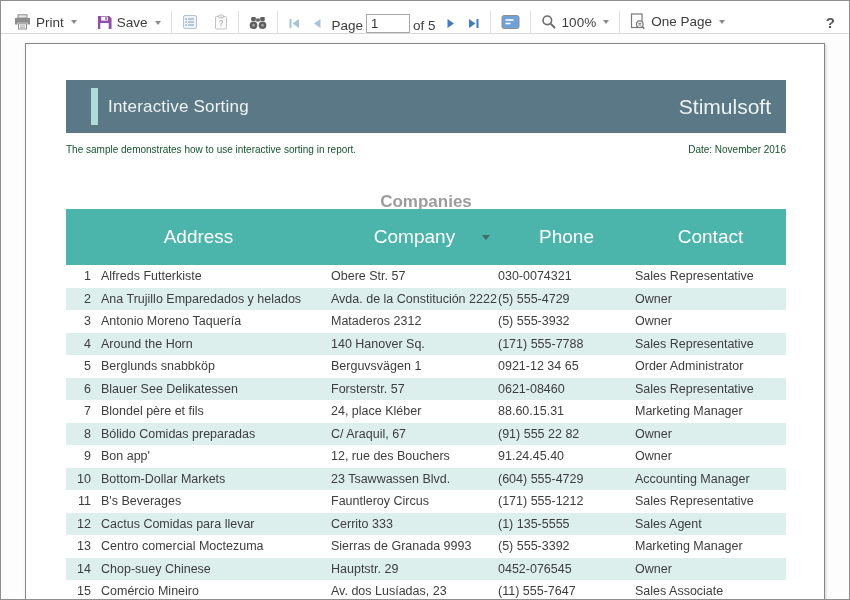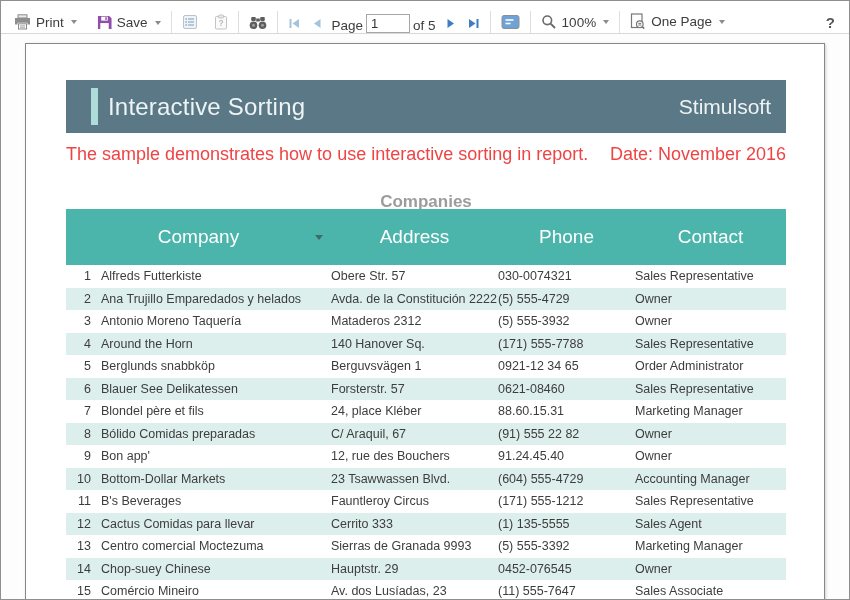--- a/index.html
+++ b/index.html
@@ -16,23 +16,23 @@
   .page-input{width:44px;height:19px;border:1px solid #a6a6a6;font-size:13px;padding:0 4px;font-family:inherit;color:#333;}
   .help{margin-left:auto;font-weight:bold;font-size:15px;color:#565656;padding:2px 6px;cursor:pointer;}
 
   
   .viewport{position:absolute;top:33px;left:0;right:0;bottom:0;background:#fdfdfd;}
   .page{position:absolute;left:24px;top:9px;width:800px;height:1100px;background:#fff;border:1px solid #878787;box-shadow:1px 1px 3px rgba(0,0,0,.18);}
 
   
   .band{position:absolute;left:40px;top:36px;width:720px;height:53px;background:var(--band,#5a7886);display:flex;align-items:center;}
   .accent{position:absolute;left:25px;top:8px;width:7px;height:37px;background:var(--band-accent,#aedcd8);}
-  .rtitle{margin-left:42px;font-size:24px;color:#eef3f4;letter-spacing:.2px;}
+  .rtitle{margin-left:42px;font-size:17px;color:#eef3f4;letter-spacing:.2px;}
   .brand{margin-left:auto;margin-right:15px;font-size:21px;color:#eef3f4;}
-  .subrow{position:absolute;left:40px;top:100px;width:720px;display:flex;justify-content:space-between;font-size:18px;color:#ef4444;}
+  .subrow{position:absolute;left:40px;top:100px;width:720px;display:flex;justify-content:space-between;font-size:10px;color:#14532d;}
   .section-title{position:absolute;left:40px;top:148px;width:720px;text-align:center;font-size:17px;font-weight:bold;color:#9c9c9c;}
 
   
   .thead{position:absolute;left:40px;top:165px;width:720px;height:56px;background:var(--table-header,#4bb4ab);display:grid;grid-template-columns:265px 167px 137px 151px;align-items:center;color:#fff;font-size:19px;}
   .th{text-align:center;position:relative;cursor:pointer;}
   .sort-caret{position:absolute;right:8px;top:50%;margin-top:-2px;width:0;height:0;border-left:4px solid transparent;border-right:4px solid transparent;border-top:5px solid rgba(55,80,80,.72);}
   .tbody{position:absolute;left:40px;top:221px;width:720px;}
   .trow{display:grid;grid-template-columns:35px 230px 167px 137px 151px;height:22.5px;line-height:22.5px;font-size:12.5px;color:#3d3d3d;}
   .trow:nth-child(even){background:var(--row-alt,#ddefed);}
   .cell{white-space:nowrap;overflow:hidden;}
@@ -183,25 +183,25 @@
 
       <div class="subrow">
         <span>The sample demonstrates how to use interactive sorting in report.</span>
         <span>Date: November 2016</span>
       </div>
 
       <div class="section-title">Companies</div>
 
       <div class="thead">
         <div class="th">
+          <span>Address</span>
+        </div>
+        <div class="th">
           <span>Company</span>
           <span class="sort-caret"></span>
-        </div>
-        <div class="th">
-          <span>Address</span>
         </div>
         <div class="th">
           <span>Phone</span>
         </div>
         <div class="th">
           <span>Contact</span>
         </div>
       </div>
 
       <div class="tbody">

